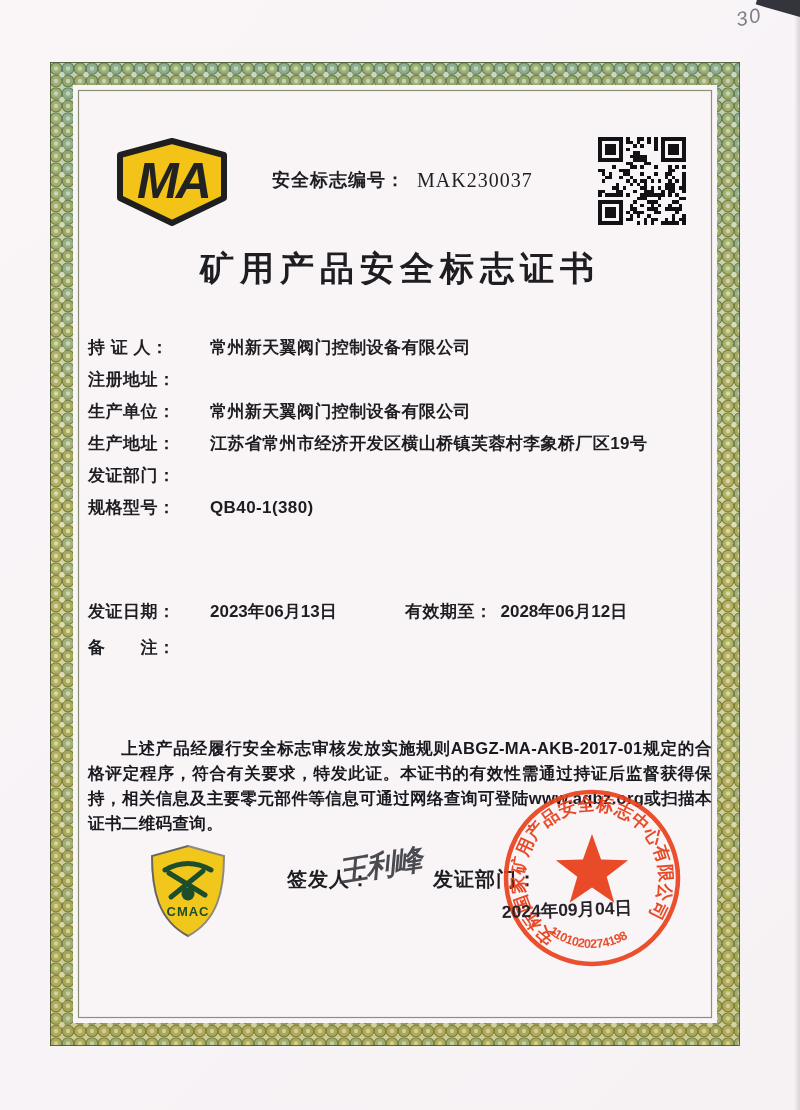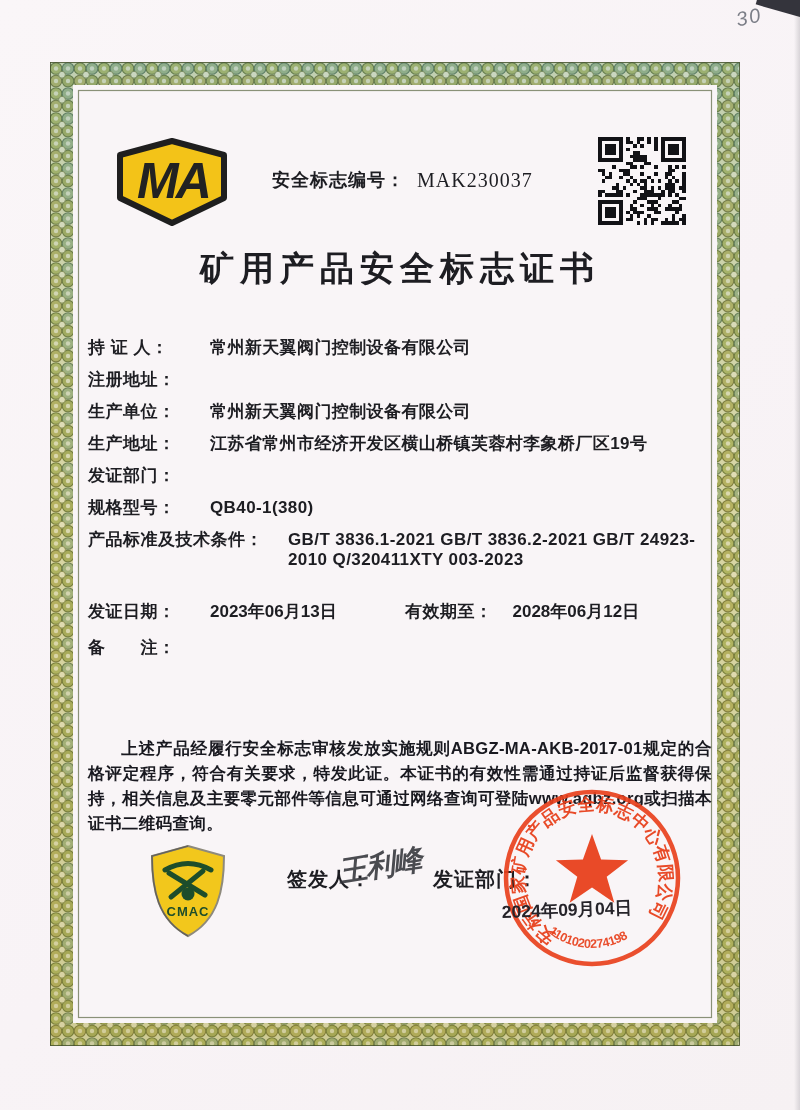--- a/index.html
+++ b/index.html
@@ -23,21 +23,21 @@
   .fields{position:absolute;left:88px;top:338px;width:628px;}
   .row{display:flex;margin-bottom:12.5px;font-size:17px;line-height:19.5px;}
   .lbl{width:122px;flex:0 0 122px;font-weight:bold;white-space:pre;letter-spacing:.5px;}
   .val{font-weight:600;letter-spacing:.4px;}
   .row-standards .lbl{flex:0 0 200px;width:200px;}
   .row-standards .val{width:408px;}
   .dates-row{position:absolute;left:88px;top:600px;display:flex;font-size:17px;}
   .dates-row .lbl2{font-weight:bold;white-space:pre;letter-spacing:.5px;}
   .dates-row .v1{width:195px;font-weight:600;}
   .dates-row .l1{width:122px;font-weight:bold;}
-  .dates-row .v2{font-weight:600;margin-left:20px;}
+  .dates-row .v2{font-weight:600;margin-left:8px;}
   .remark-row{position:absolute;left:88px;top:636px;font-size:17px;font-weight:bold;white-space:pre;letter-spacing:.5px;}
   .statement{position:absolute;left:88px;top:736px;width:624px;margin:0;
              font-size:16.6px;line-height:25px;font-weight:600;text-indent:2em;
              text-align:justify;letter-spacing:.3px;color:#191920;}
   .cmac{position:absolute;left:146px;top:842px;}
   .sign-label{position:absolute;font-size:20px;font-weight:bold;letter-spacing:1px;}
   .signer{left:287px;top:866px;}
   .dept{left:433px;top:866px;}
   .signature{position:absolute;left:340px;top:846px;font-size:29px;font-weight:bold;
              color:#33343a;transform:rotate(-9deg) skewX(-14deg);letter-spacing:-1px;opacity:.88;}
@@ -303,24 +303,20 @@
       <div class="lbl">生产地址：</div>
       <div class="val">江苏省常州市经济开发区横山桥镇芙蓉村李象桥厂区19号</div>
     </div>
     <div class="row">
       <div class="lbl">发证部门：</div>
     </div>
     <div class="row">
       <div class="lbl">规格型号：</div>
       <div class="val">QB40-1(380)</div>
     </div>
-    <div class="row row-standards">
-      <div class="lbl">产品标准及技术条件：</div>
-      <div class="val">GB/T 3836.1-2021 GB/T 3836.2-2021 GB/T 24923-2010 Q/320411XTY 003-2023</div>
-    </div>
   </div>
 
   <div class="dates-row">
     <div class="lbl2 l1">发证日期：</div>
     <div class="v1">2023年06月13日</div>
     <div class="lbl2">有效期至：</div>
     <div class="v2">2028年06月12日</div>
   </div>
 
   <div class="remark-row">备　　注：</div>

